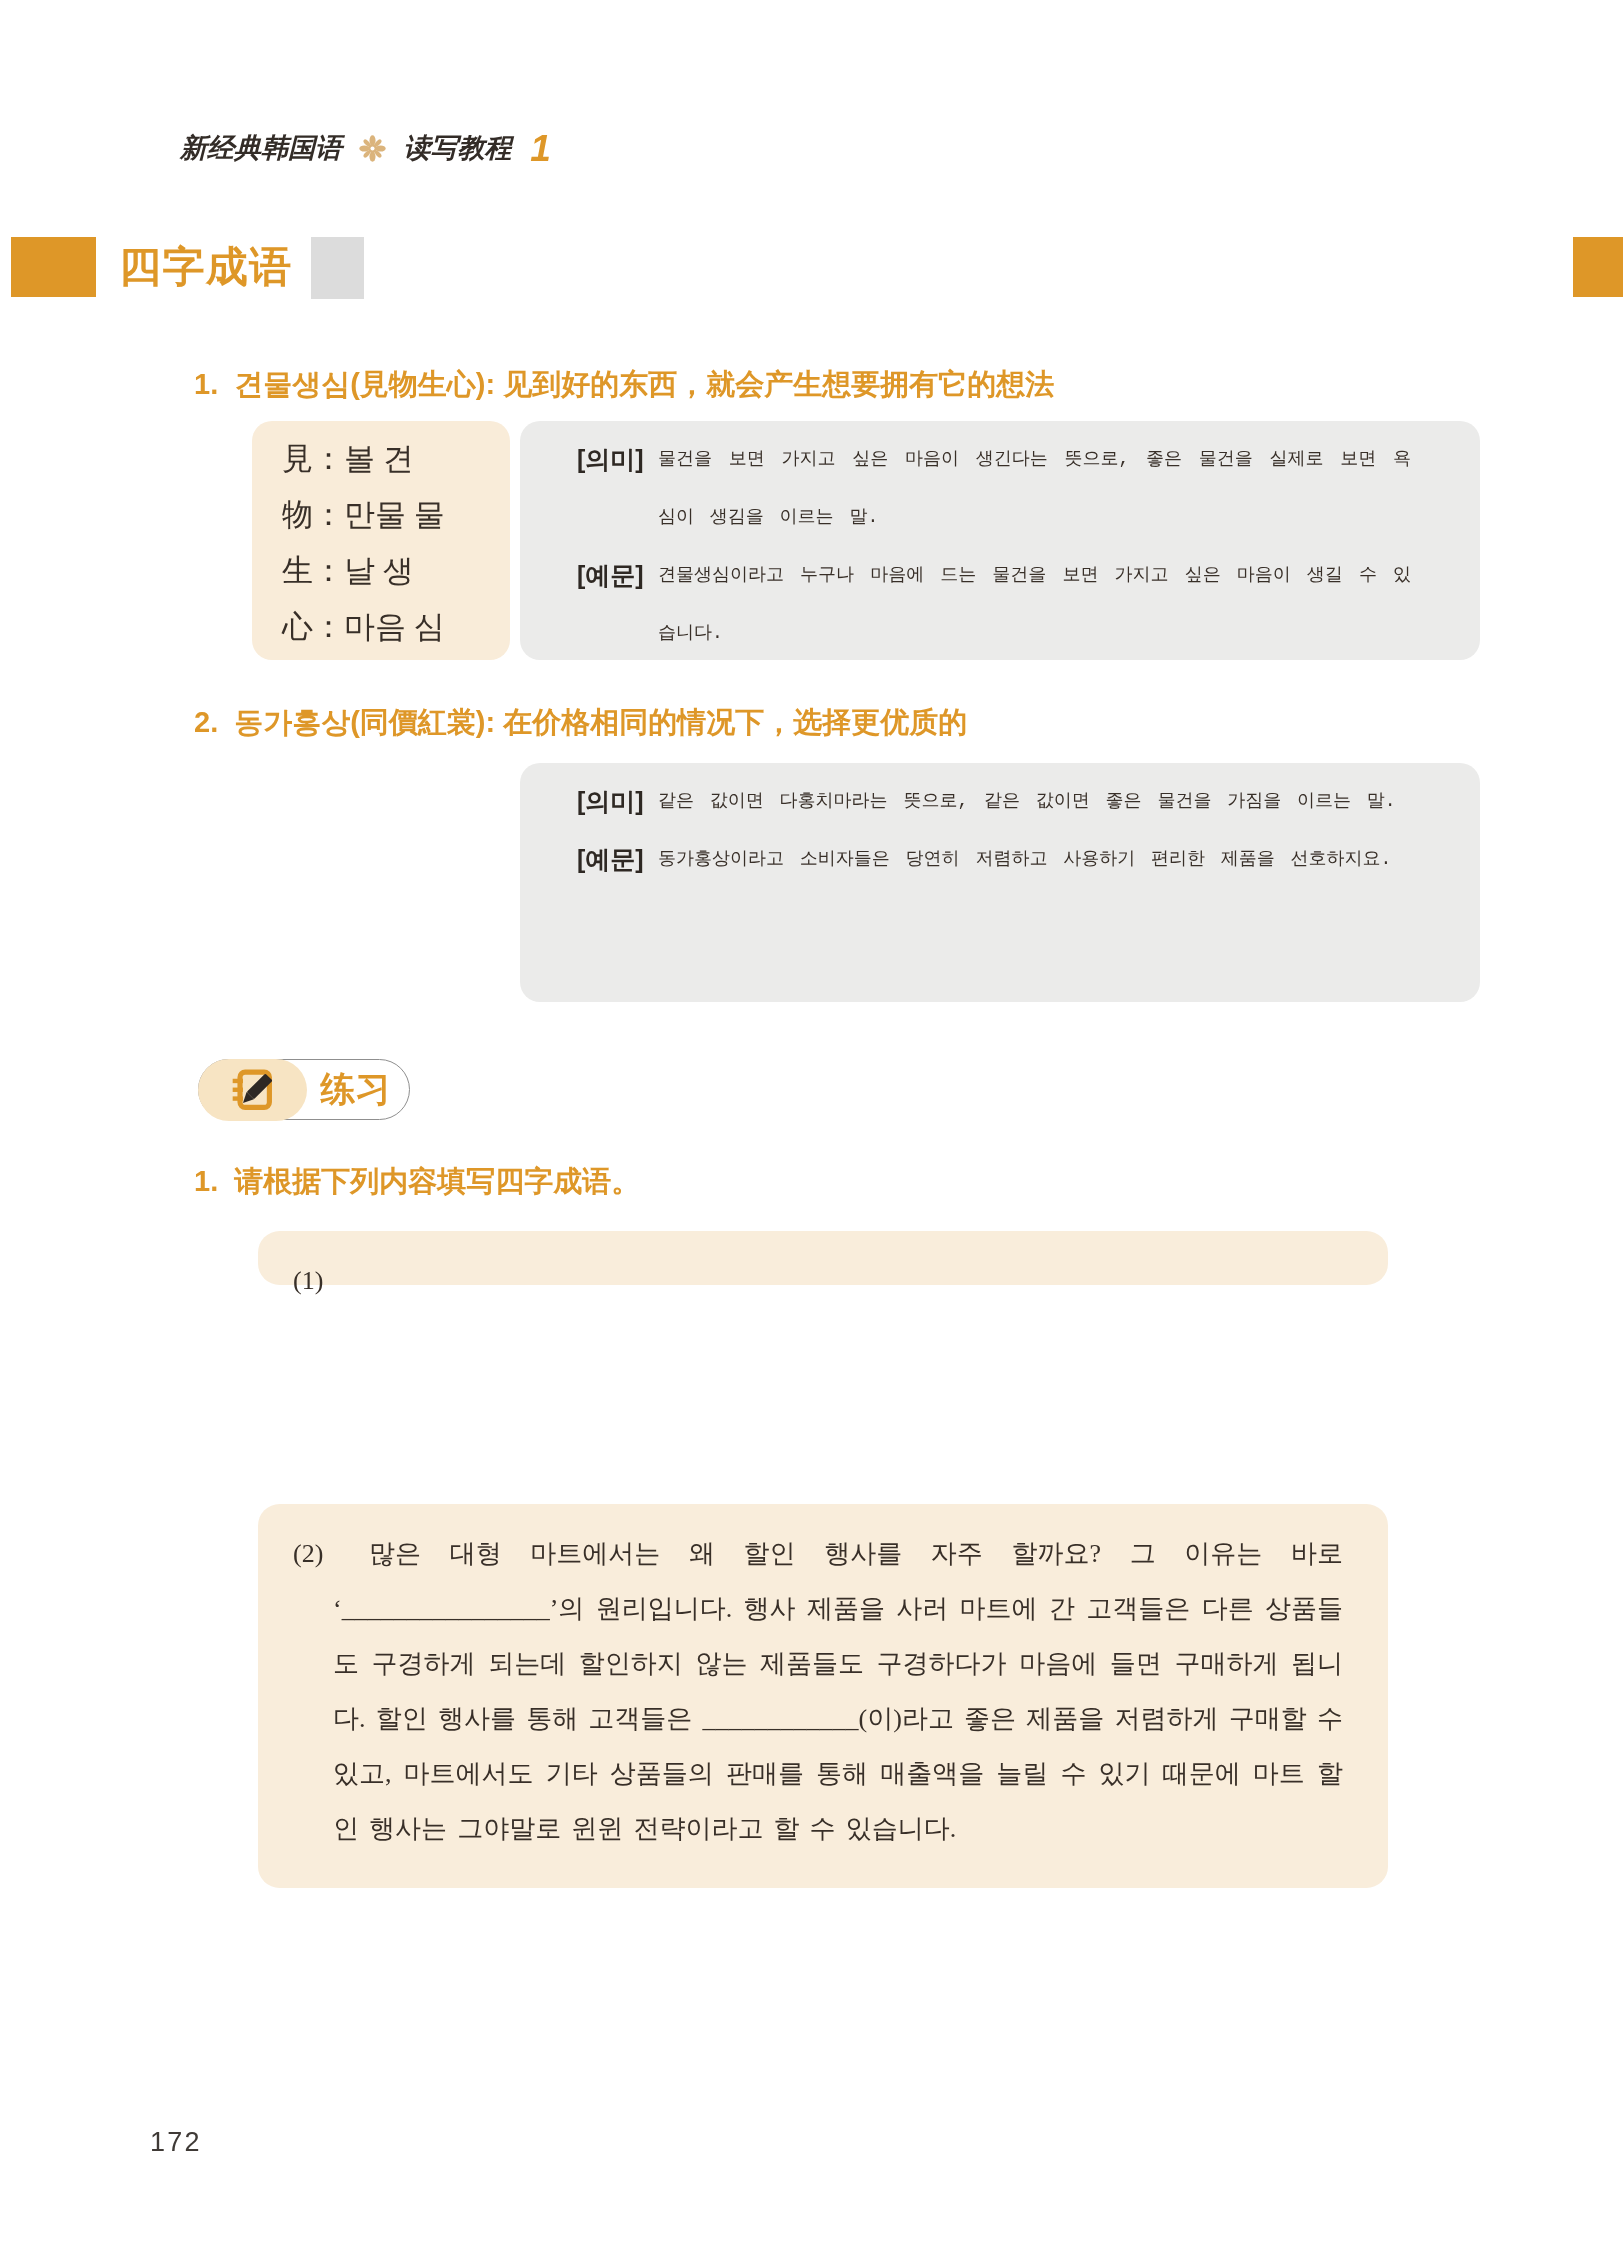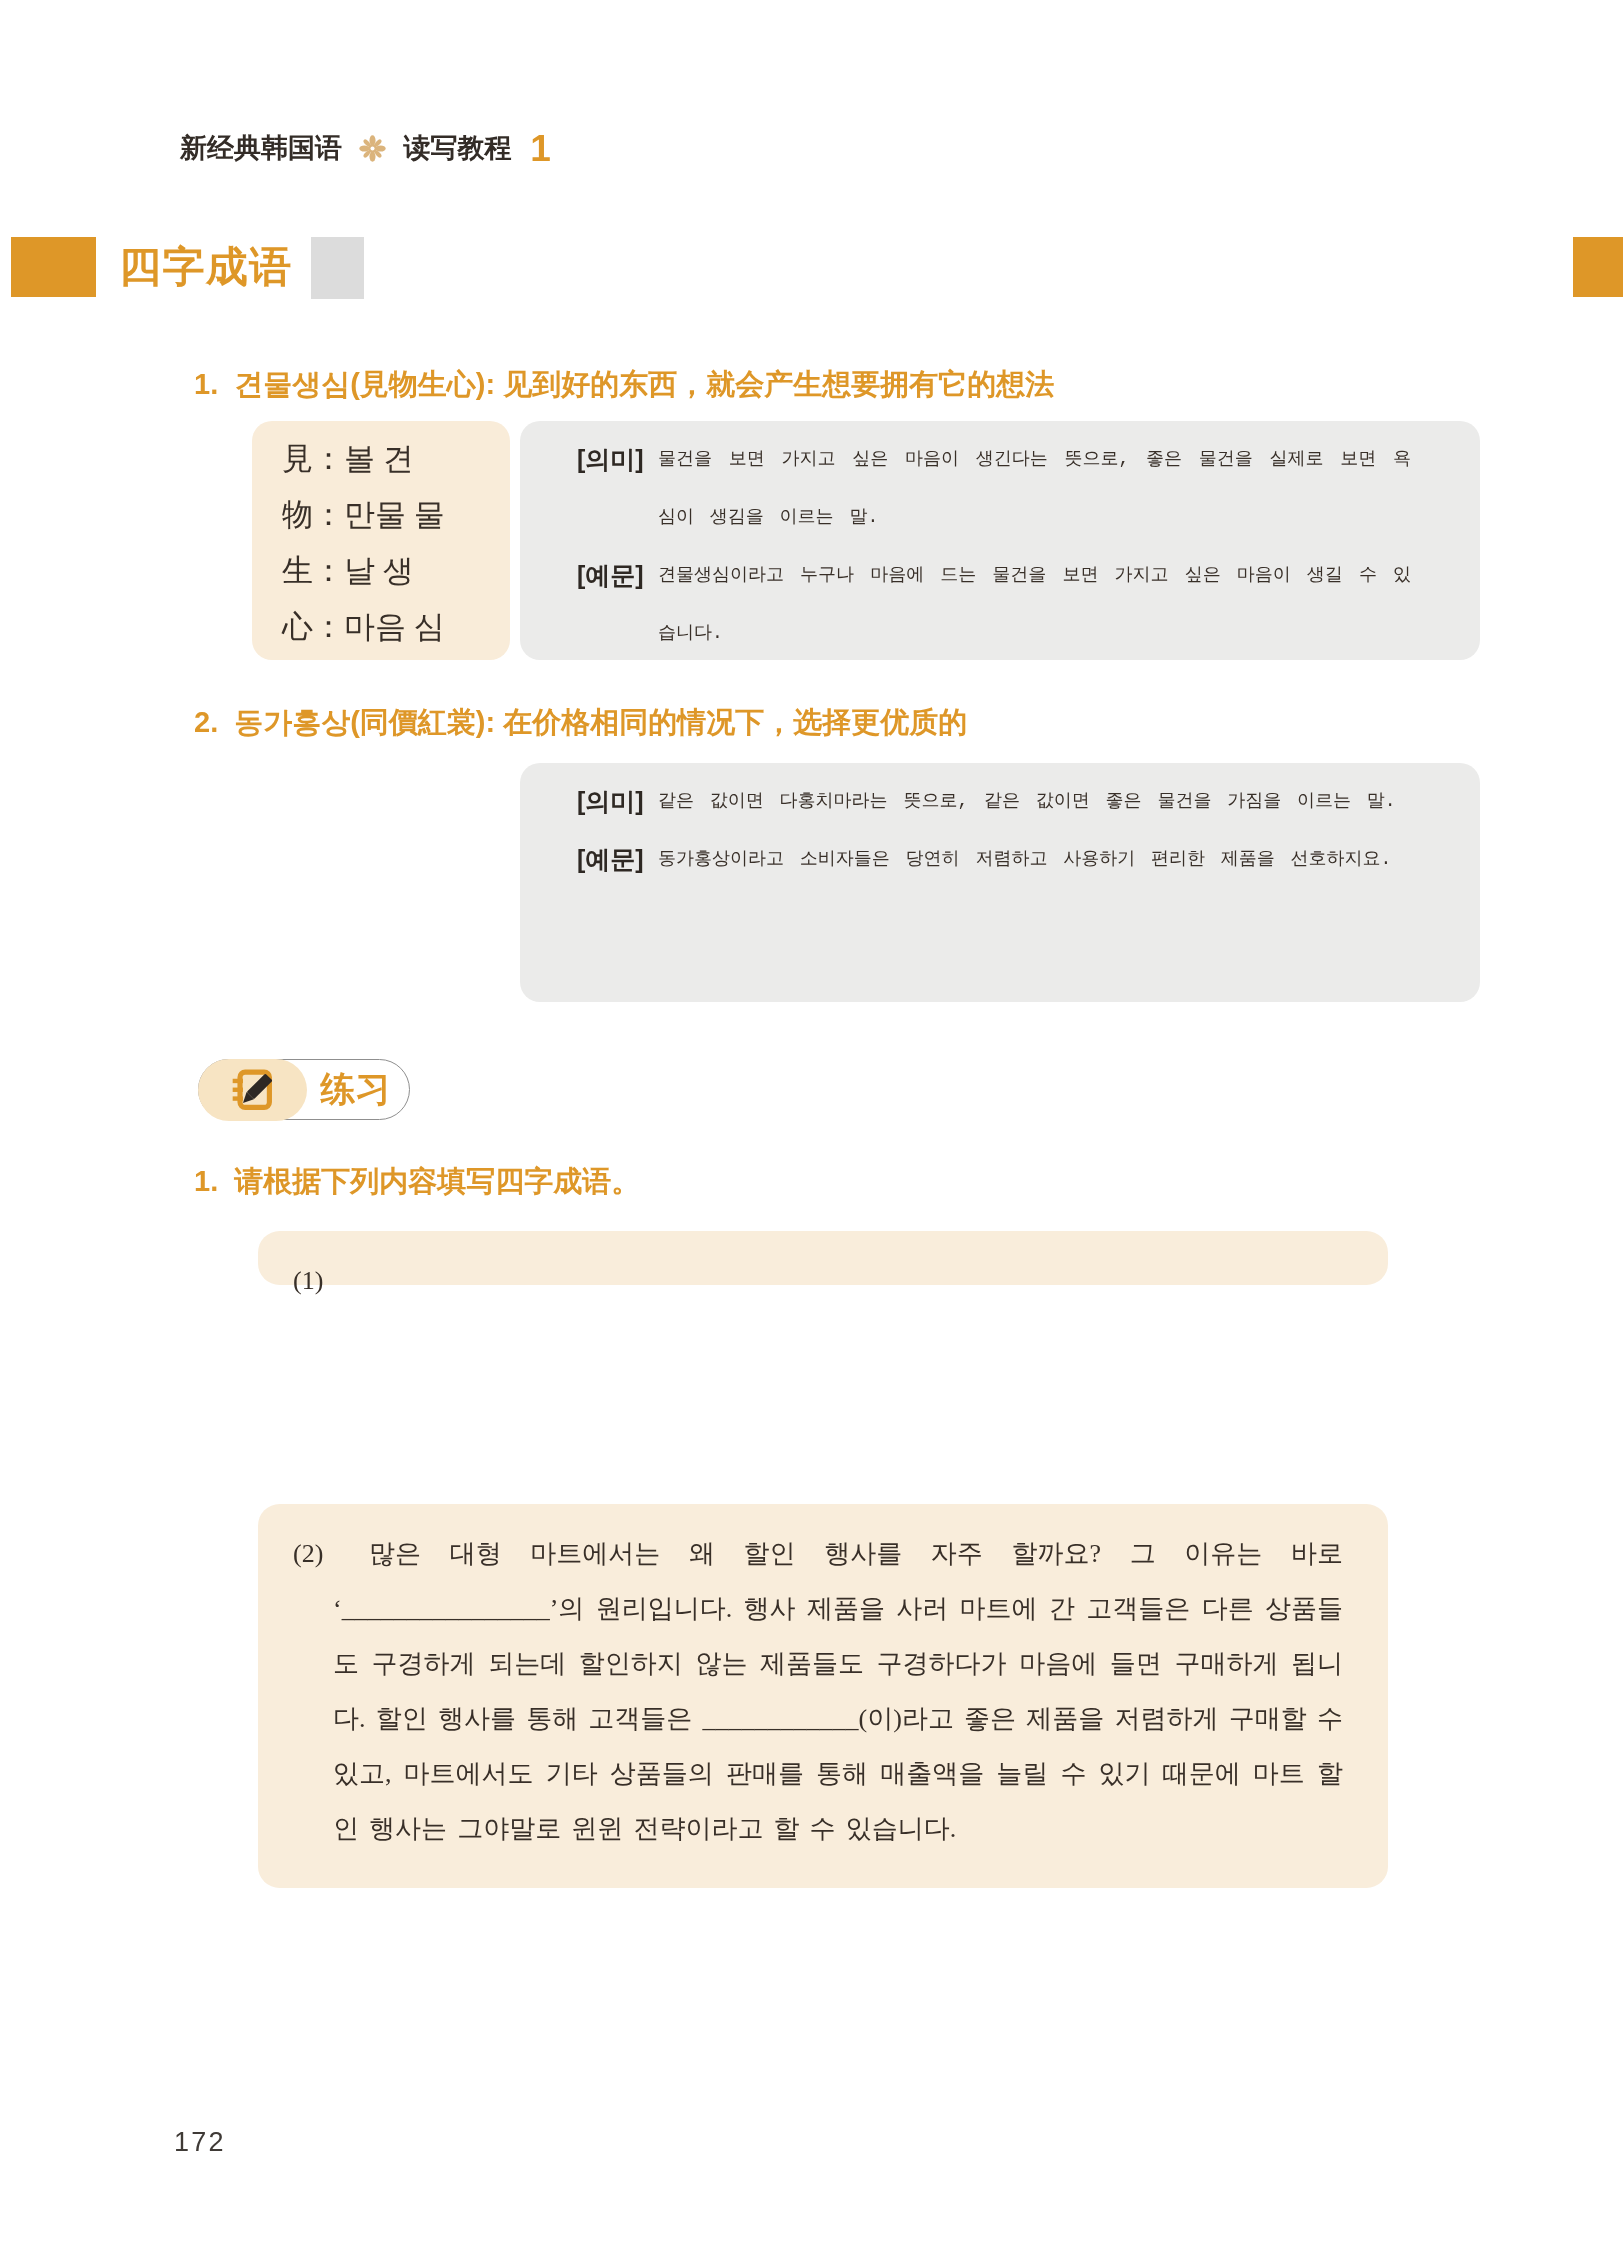--- a/index.html
+++ b/index.html
@@ -12,20 +12,21 @@
     font-family:"Liberation Sans", sans-serif;
   }
 
   
   .page-header{
     position:absolute; left:180px; top:132px;
     display:flex; align-items:center; gap:17.3px;
     font-family:"Liberation Serif", serif;
     font-weight:bold; font-size:27px; color:#332c27;
     line-height:33px;
+    font-style:italic;
   }
   .volume-number{
     font-family:"Liberation Sans", sans-serif;
     color:#de9728; font-size:37px; font-weight:bold; line-height:33px;
     margin-left:1.4px;
   }
 
   
   .title-bar{position:absolute; left:0; top:237px; width:1530px; height:62px;}
   .bar-block-left{position:absolute; left:10.8px; top:0; width:85px; height:60px; background:#de9728;}
@@ -119,21 +120,21 @@
   .practice-text{
     margin:0;
     font-family:"Liberation Serif", serif;
     font-size:26px; line-height:55px; color:#382f28;
     text-align:justify; text-indent:36px; word-spacing:3.6px;
   }
 
   
   .page-number{
     position:absolute; left:150px; top:2126px;
-    font-size:27px; color:#3f3a36; letter-spacing:2.2px; line-height:33px;margin-left:24px;
+    font-size:27px; color:#3f3a36; letter-spacing:2.2px; line-height:33px;
   }
 </style>
 </head>
 <body>
 
 <div class="page">
 
   <div class="page-header">
     <span>新经典韩国语</span>
     <span style="display:flex;align-items:center;">

